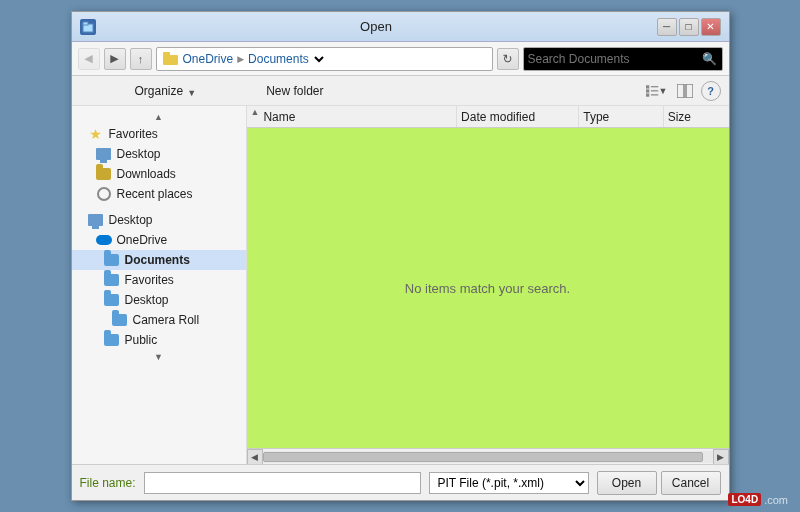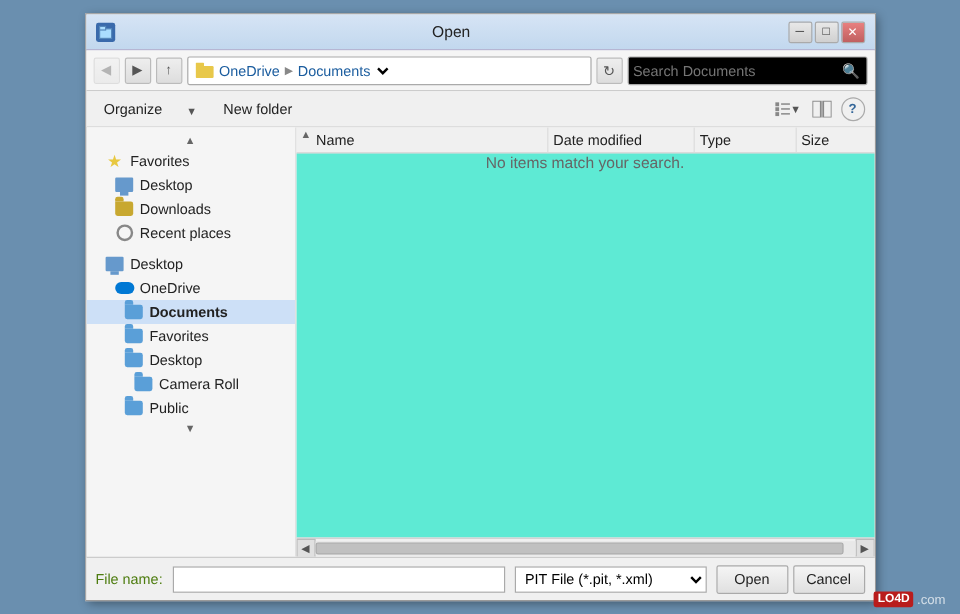--- a/index.html
+++ b/index.html
@@ -179,28 +179,29 @@
       display: flex;
       align-items: center;
       padding: 0 8px;
       gap: 8px;
       border-bottom: 1px solid #ddd;
     }
 
     .toolbar-btn {
       display: flex;
       align-items: flex-end;
-      gap: 20px;
+      gap: 4px;
       padding: 2px 6px;
       background: transparent;
       border: 1px solid transparent;
       border-radius: 2px;
       cursor: pointer;
       font-size: 12px;
       color: #222;
+      margin-left: 48px;
     }
 
     .toolbar-dropdown {
       font-size: 9px;
       color: #555;
     }
 
     .toolbar-right {
       margin-left: auto;
       display: flex;
@@ -387,22 +388,23 @@
     .col-header:last-child { border-right: none; }
     .col-name { flex: 2.5; }
     .col-date { flex: 1.5; }
     .col-type { flex: 1; }
     .col-size { flex: 0.7; }
 
     .file-list-body {
       flex: 1;
       overflow-y: auto;
       overflow-x: hidden;
-      background: #5eead4;
-      display: flex;
+      background: #bef264;
+      display: flex;
+      align-items: center;
       justify-content: center;
     }
 
     .empty-message {
       color: #666;
       font-size: 13px;
     }
 
     
     .horizontal-scroll {

